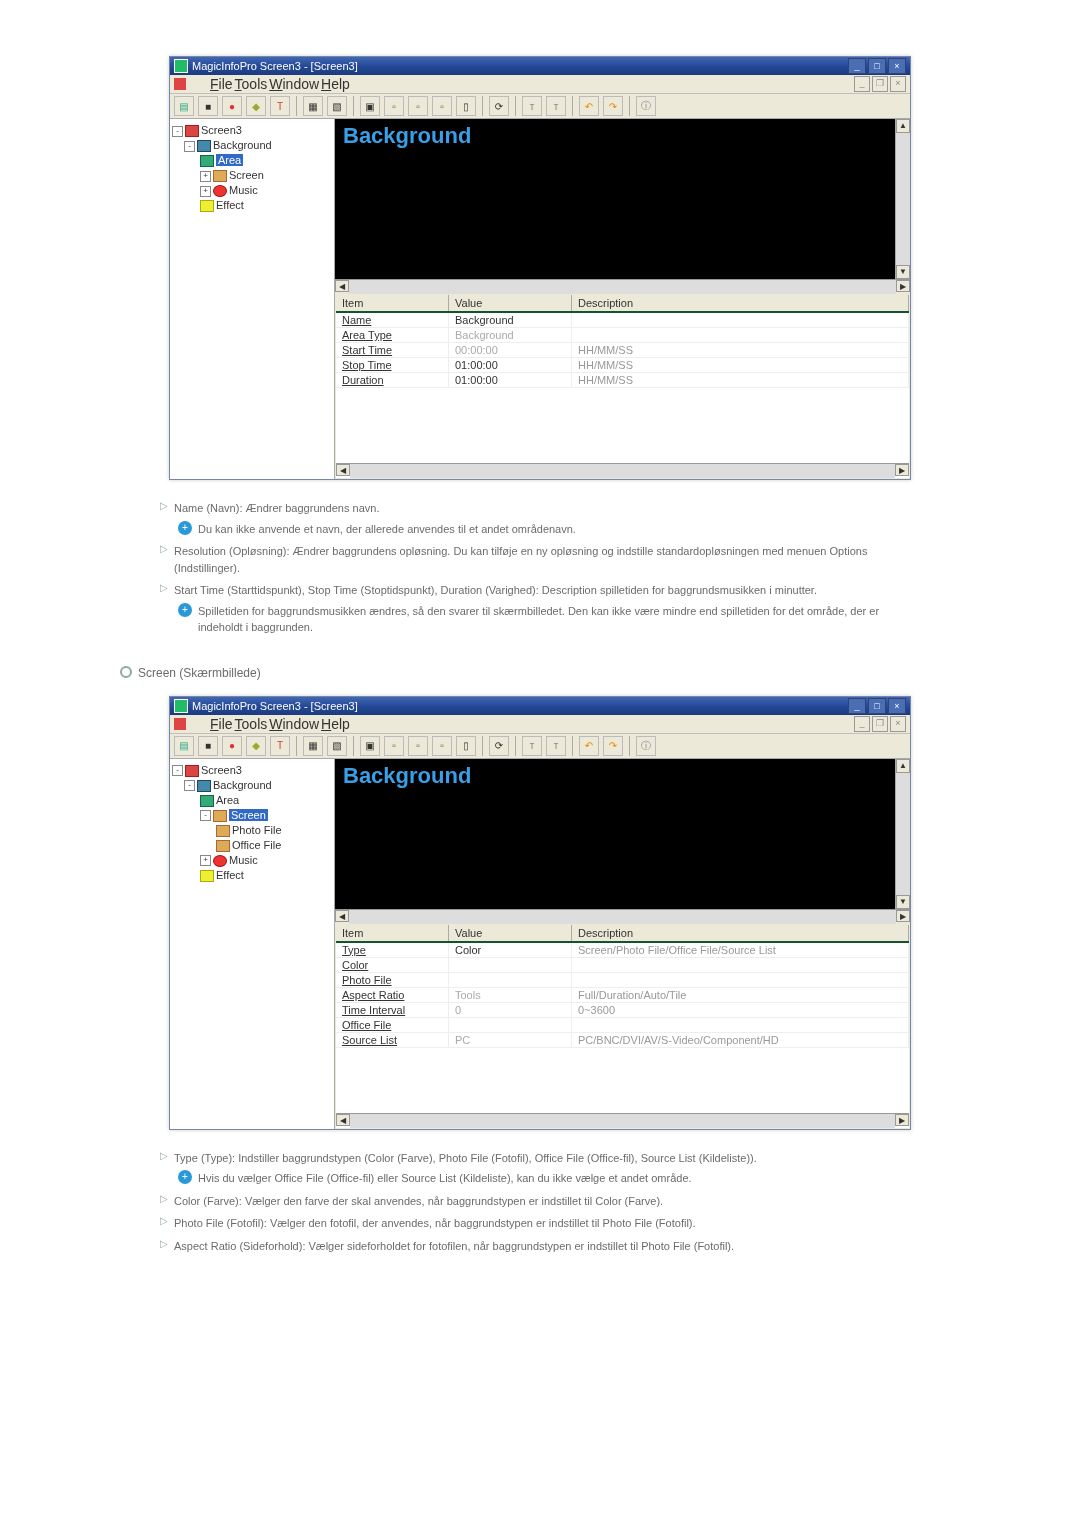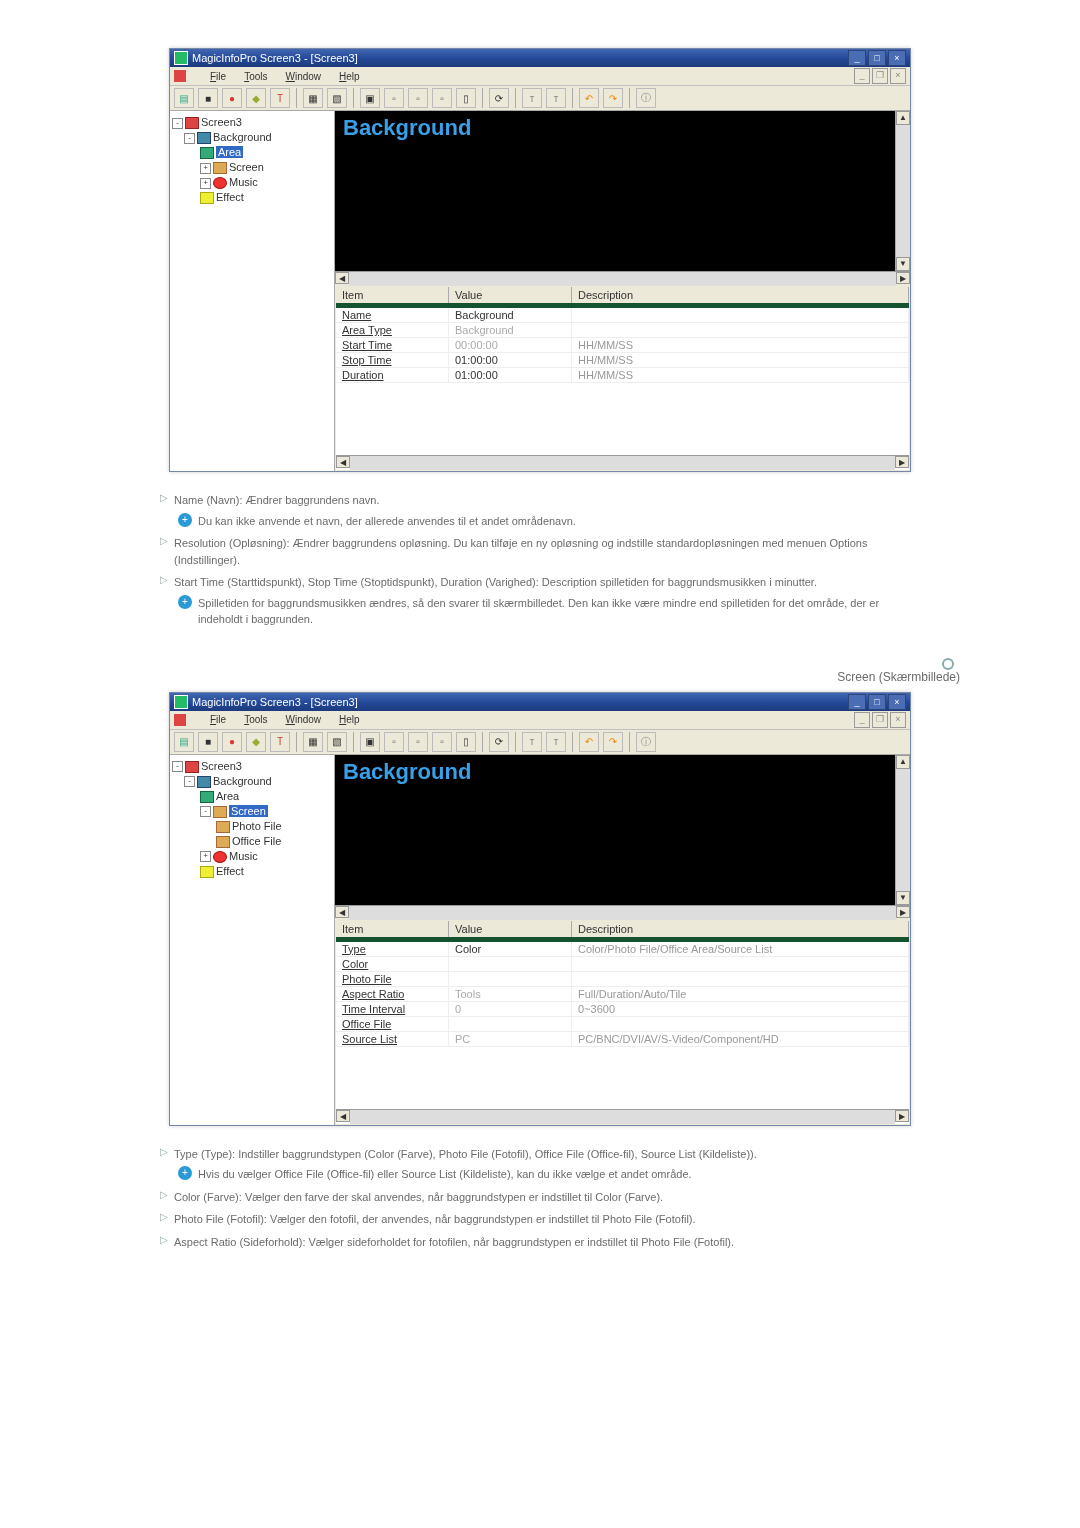--- a/index.html
+++ b/index.html
@@ -7,21 +7,21 @@
     padding: 40px 60px;
     font-family: Verdana, Arial, sans-serif;
     font-size: 11px;
     color: #333;
     background: #fff;
     width: 1080px;
     box-sizing: border-box;
   }
   .app-window {
     width: 740px;
-    margin: 8px auto 20px auto;
+    margin: 16px auto 20px auto;
     border: 1px solid #7787a8;
     background: #000000;
     box-shadow: 0 0 4px rgba(0,0,0,0.2);
   }
   .titlebar {
     background: linear-gradient(180deg, #4167b1 0%, #254a9a 50%, #1c3a7d 100%);
     height: 18px;
     display: flex;
     align-items: center;
     color: #fff;
@@ -52,23 +52,23 @@
     height: 18px;
     padding: 0 4px;
     border-bottom: 1px solid #c0c0c0;
   }
   .subtitle .doc-ico {
     width: 12px; height: 12px;
     background: #d44; margin-right: 4px;
   }
   .menubar {
     display: flex;
-    gap: 18px;
+    gap: 2px;
     padding-left: 20px;
-    font-size: 10px;
+    font-size: 14px;
     color: #333;
   }
   .menubar span { text-decoration: underline; text-decoration-color: transparent; }
   .menubar span::first-letter { text-decoration: underline; }
   .sub-winbtns {
     margin-left: auto;
     display: flex;
   }
   .sub-winbtns .sb {
     width: 14px; height: 14px;
@@ -174,21 +174,21 @@
   .prop-table {
     flex: 1;
     background: #fff;
     margin: 1px;
     overflow: hidden;
     position: relative;
   }
   .prop-header {
     display: flex;
     background: #ece9d8;
-    border-bottom: 5px solid #14532d;
+    border-bottom: 2px solid #14532d;
     font-size: 11px;
   }
   .prop-header > div {
     padding: 2px 6px;
     border-right: 1px solid #aaa;
   }
   .col-item { width: 100px; }
   .col-value { width: 110px; }
   .col-desc { flex: 1; }
   .prop-row {
@@ -234,25 +234,24 @@
     color: #fff;
     font-size: 10px;
     line-height: 14px;
     text-align: center;
     margin-right: 6px;
     flex-shrink: 0;
   }
   .doc-sub .txt { flex: 1; line-height: 1.5; color: #6b6b6b; }
   .section-heading {
     display: flex;
-    align-items: flex-end;
+    align-items: flex-start;
     margin: 14px 60px 8px 60px;
     color: #6b6b6b;
     font-size: 12px;
-    flex-direction: column;
   }
   .section-heading .bullet {
     width: 8px; height: 8px; border: 2px solid #8aa; border-radius: 50%;
     margin-right: 6px;
   }
 </style>
 </head>
 <body>
 
 <div class="app-window">
@@ -479,21 +478,21 @@
       <div class="prop-table">
         <div class="prop-header">
           <div class="col-item">Item</div>
           <div class="col-value">Value</div>
           <div class="col-desc">Description</div>
         </div>
         <div id="prop-rows-2">
             <div class="prop-row">
               <div class="col-item">Type</div>
               <div class="col-value">Color</div>
-              <div class="col-desc">Color/Photo File/Office Area/Source List</div>
+              <div class="col-desc">Screen/Photo File/Office File/Source List</div>
             </div>
             <div class="prop-row">
               <div class="col-item">Color</div>
               <div class="col-value"></div>
               <div class="col-desc"></div>
             </div>
             <div class="prop-row">
               <div class="col-item">Photo File</div>
               <div class="col-value"></div>
               <div class="col-desc"></div>

